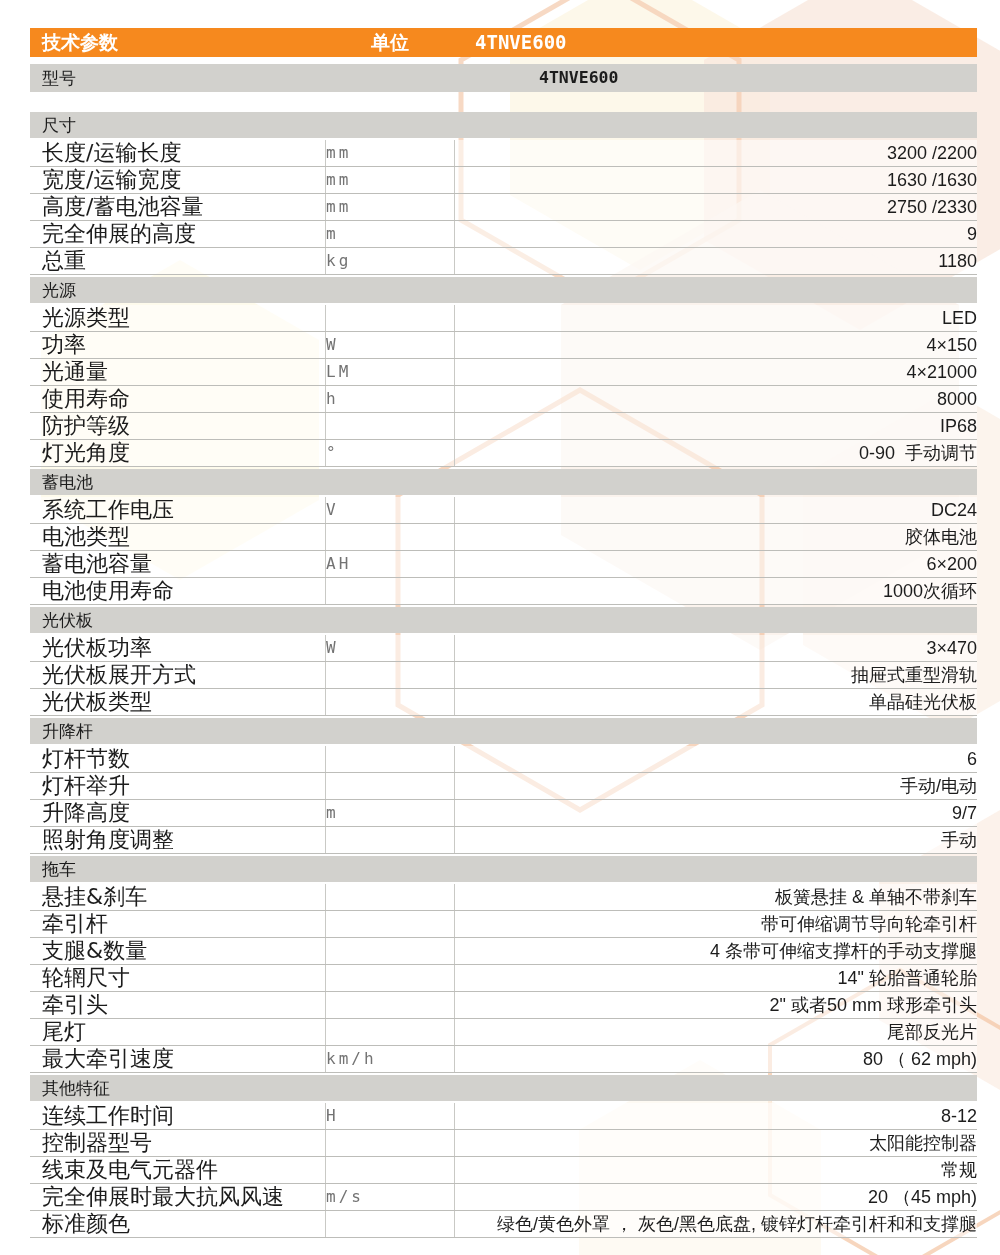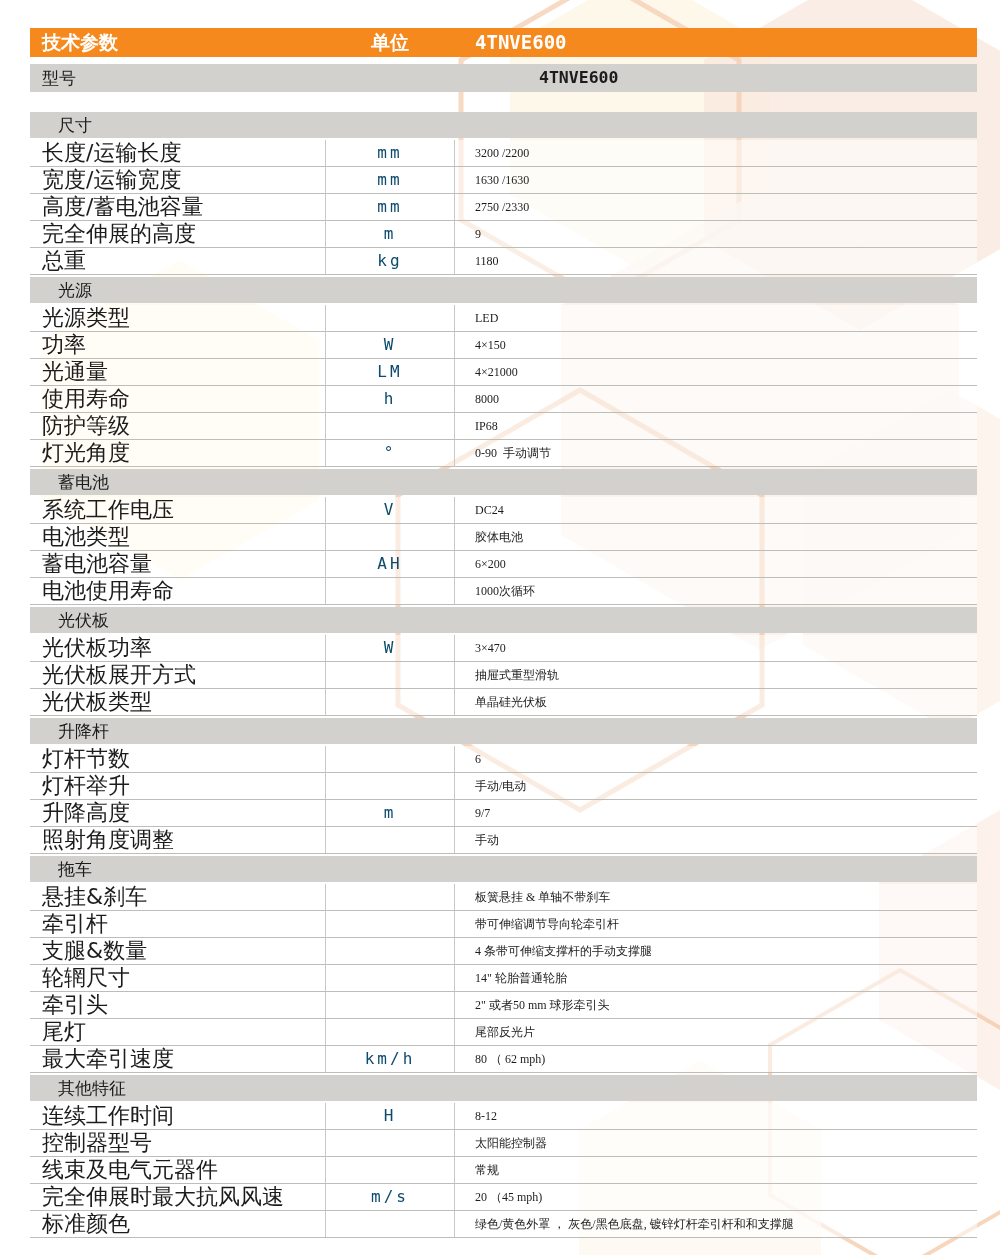--- a/index.html
+++ b/index.html
@@ -35,43 +35,44 @@
     font-size:17px;
     margin-bottom:20px;
     gap:32px;
   }
   .model-row .name{padding-left:12px;}
   .model-row .value{padding-left:20px;font-weight:bold;font-family:"DejaVu Sans Mono","Liberation Mono",monospace;font-size:16.5px;}
   .section-bar{
     background:var(--section-gray,#D2D1CD);
     height:26px;line-height:26px;
     font-size:17px;
-    padding-left:28px;
+    padding-left:12px;
     margin:2px 0;
   }
   .row{
     display:grid;grid-template-columns:295px 130px 1fr;
     height:26px;line-height:26px;
     border-bottom:1px solid var(--row-line,#BDBDB9);
     background:rgba(255,255,255,0.55);
     font-size:16.5px;
   }
   .row .cell{overflow:hidden;white-space:pre;}
   .row .name{padding-left:12px;font-size:22px;}
   .row .unit{
-    text-align:center;
+    text-align:left;
     border-left:1px solid #c9c9c5;border-right:1px solid #c9c9c5;
     letter-spacing:3px;
     font-family:"DejaVu Sans Mono","Liberation Mono",monospace;
-    font-size:16px;color:#0c4a6e;
+    font-size:16px;color:#737373;
   }
   .row .value{
     padding-left:20px;
-    font-family:Liberation Serif, serif;
-    font-size:12px;
+    font-family:Liberation Sans, sans-serif;
+    font-size:18px;
+    text-align:right;
   }
 </style>
 </head>
 <body>
 
 <div class="page">
 
   <svg class="bg" viewBox="0 0 1000 1255" xmlns="http://www.w3.org/2000/svg">
     <polygon fill="#fdf7e6" opacity="0.85" points="640,-30 770,45 770,195 640,270 510,195 510,45"></polygon>
     <polygon fill="#f9e9df" opacity="0.8" points="860,-30 1016,60 1016,240 860,330 704,240 704,60"></polygon>

